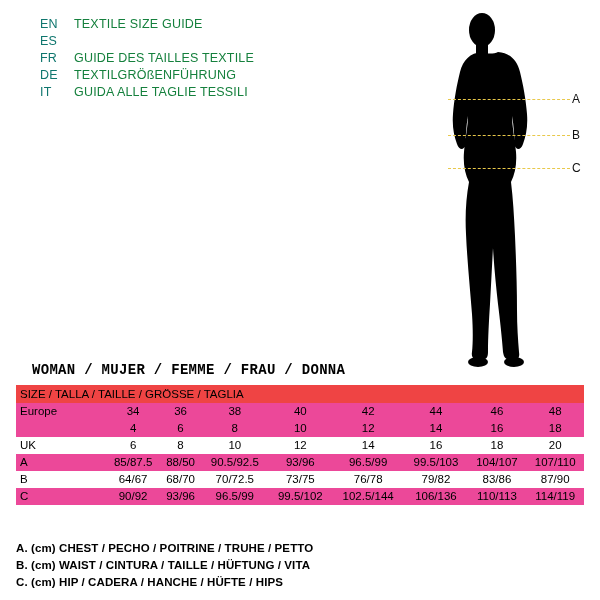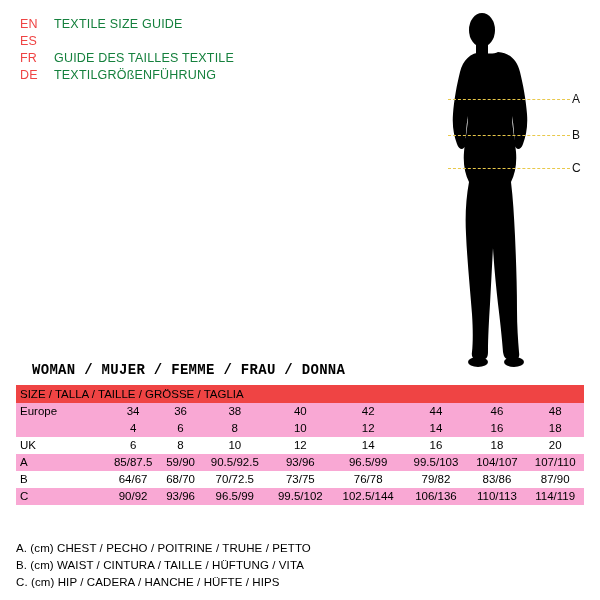--- a/index.html
+++ b/index.html
@@ -32,21 +32,22 @@
     display: flex;
     align-items: baseline;
     height: 17px;
     line-height: 17px;
     font-size: 12.5px;
     letter-spacing: 0.2px;
   }
   .lang-code {
     width: 34px;
     flex: 0 0 34px;
-    color: #ef4444;
+    color: #0f766e;
+    margin-left: 20px;
   }
   .lang-text {
     color: #15803d;
     white-space: nowrap;
   }
 
   
   .figure-wrap {
     position: absolute;
     top: 8px;
@@ -108,36 +109,36 @@
   }
   tr.head-row td {
     background: #ef4444;
     text-align: left;
     padding-left: 4px;
     font-size: 11.5px;
     height: 18px;
     line-height: 18px;
   }
   tr.shade td {
-    background: #f9a8d4;
+    background: #ec4899;
   }
   tr.plain td {
     background: #ffffff;
   }
 
   
   .legend {
     position: absolute;
     top: 540px;
     left: 16px;
     width: 560px;
   }
   .legend-row {
     font-size: 11.5px;
-    font-weight: normal;
+    font-weight: bold;
     line-height: 17px;
     height: 17px;
     letter-spacing: 0.1px;
   }
 </style>
 </head>
 <body>
 
 <div class="page">
 
@@ -149,20 +150,24 @@
     <div class="lang-row">
       <span class="lang-code">ES</span>
     </div>
     <div class="lang-row">
       <span class="lang-code">FR</span>
       <span class="lang-text">GUIDE DES TAILLES TEXTILE</span>
     </div>
     <div class="lang-row">
       <span class="lang-code">DE</span>
       <span class="lang-text">TEXTILGRÖßENFÜHRUNG</span>
+    </div>
+    <div class="lang-row">
+      <span class="lang-code">IT</span>
+      <span class="lang-text">GUIDA ALLE TAGLIE TESSILI</span>
     </div>
   </div>
 
   <div class="figure-wrap">
     <svg class="figure-svg" width="170" height="360" viewBox="0 0 170 360">
 
       <ellipse cx="62" cy="22" rx="13" ry="17" fill="#000000"></ellipse>
 
       <rect x="56" y="36" width="12" height="10" fill="#000000"></rect>
 
@@ -254,21 +259,21 @@
           <td>12</td>
           <td>14</td>
           <td>16</td>
           <td>18</td>
           <td>20</td>
         </tr>
 
         <tr class="shade">
           <td class="rowhead">A</td>
           <td>85/87.5</td>
-          <td>59/90</td>
+          <td>88/50</td>
           <td>90.5/92.5</td>
           <td>93/96</td>
           <td>96.5/99</td>
           <td>99.5/103</td>
           <td>104/107</td>
           <td>107/110</td>
         </tr>
 
         <tr class="plain">
           <td class="rowhead">B</td>

